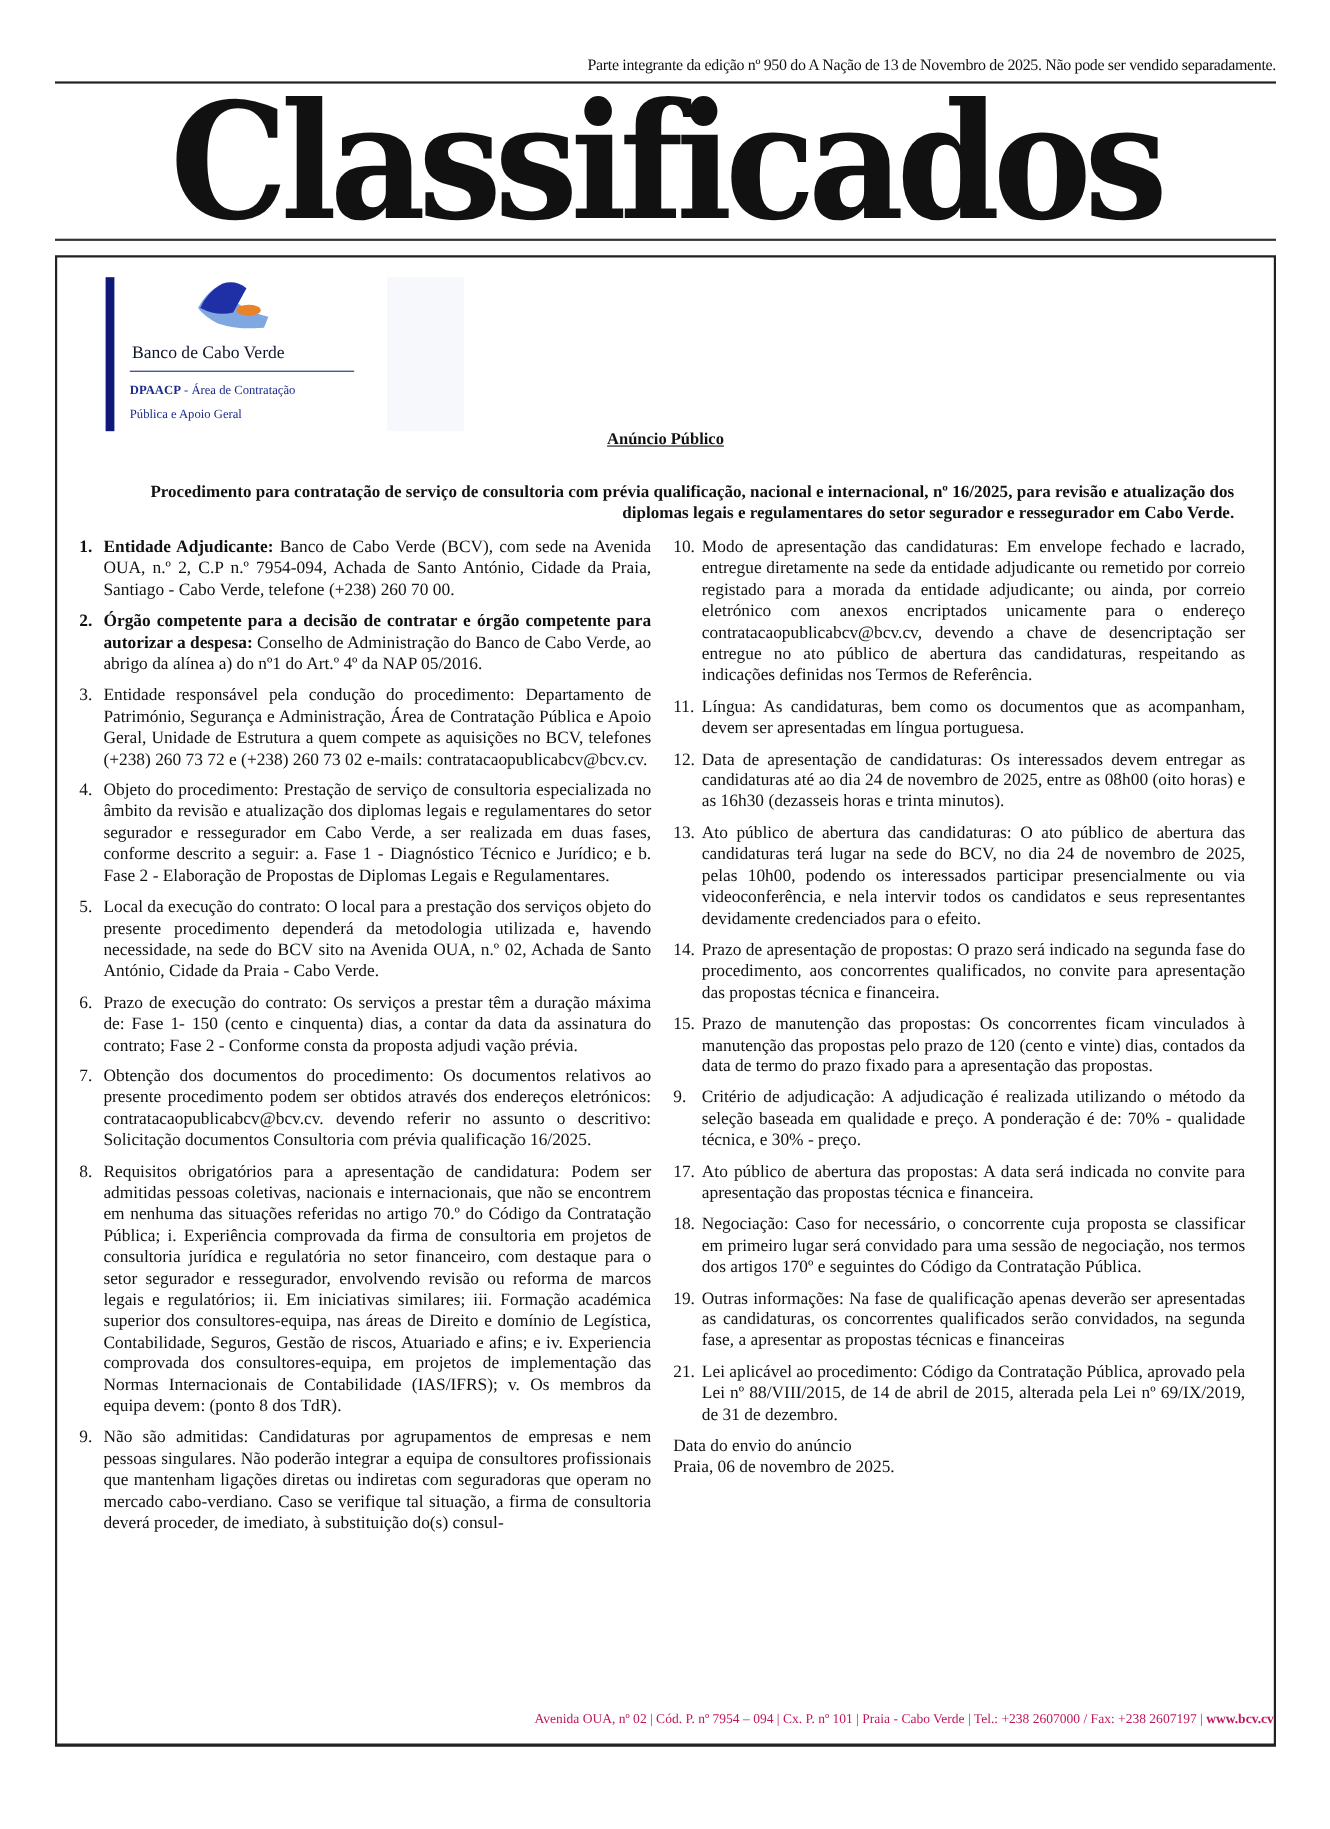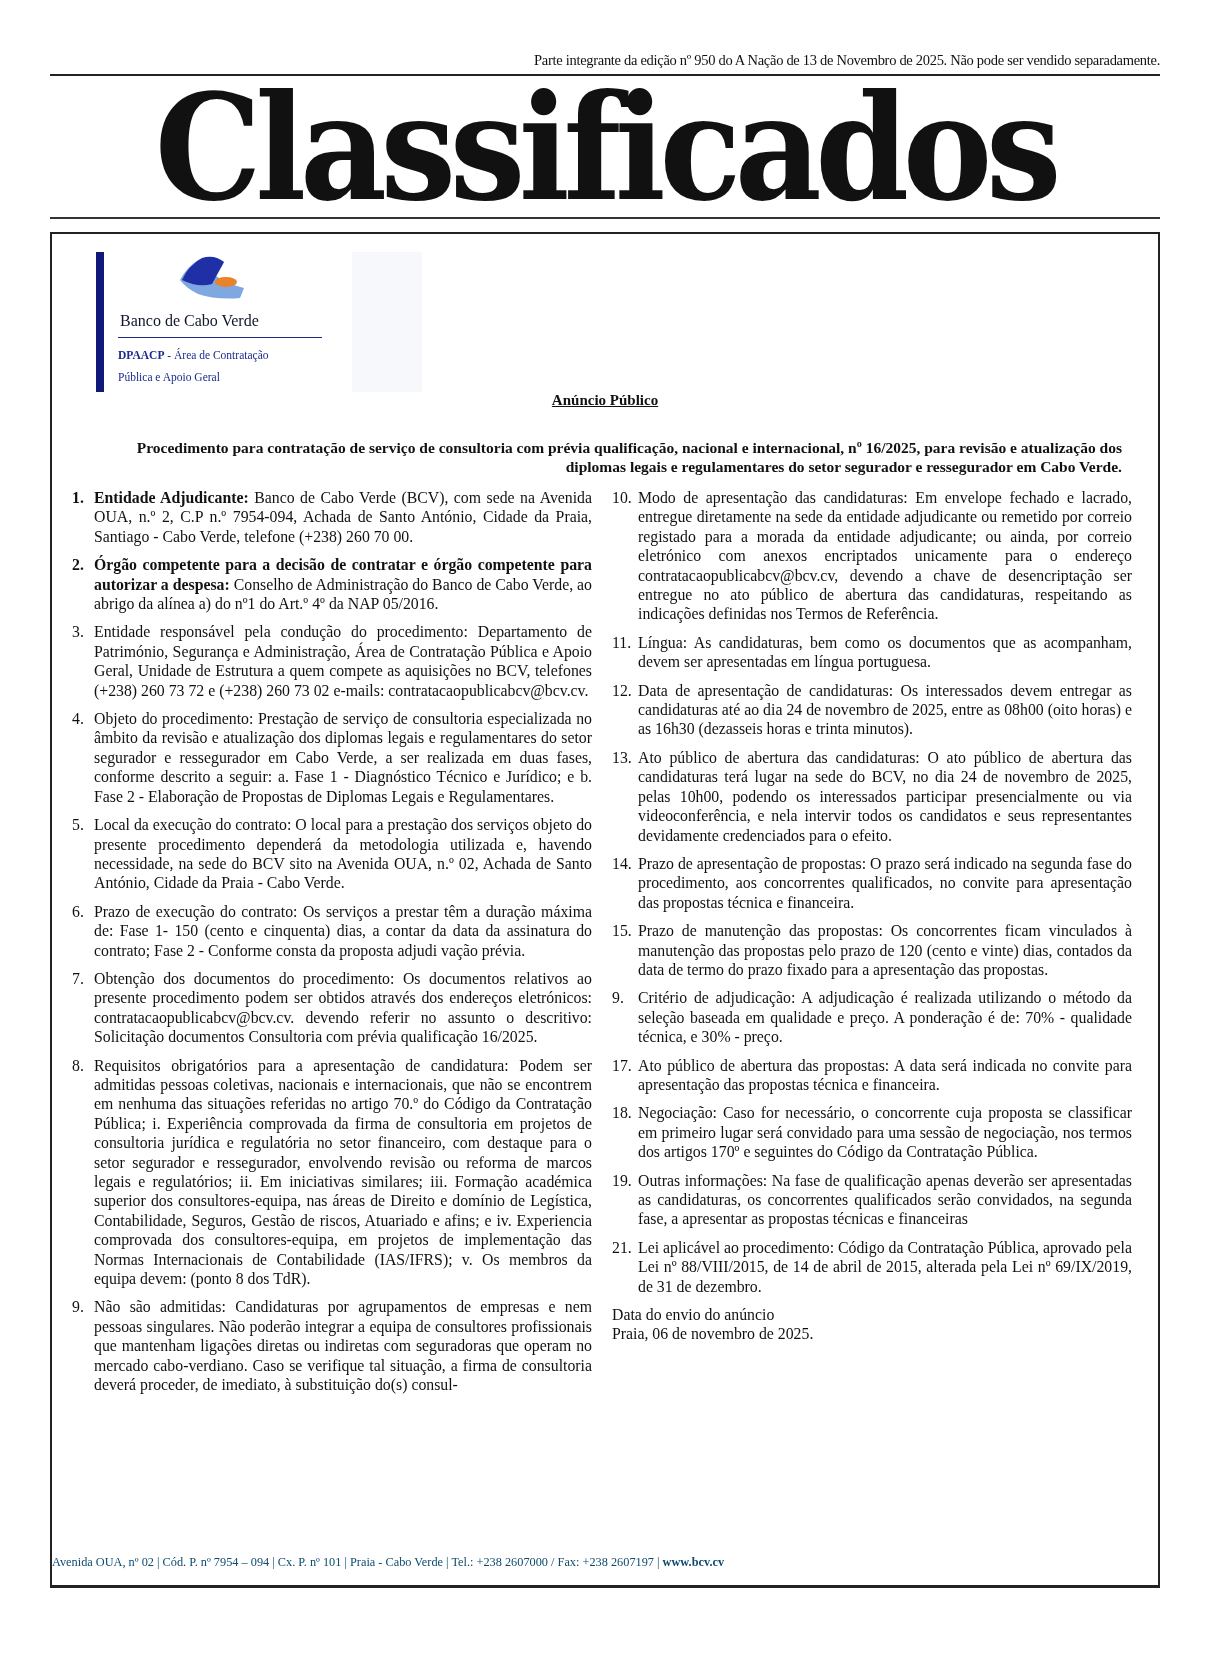--- a/index.html
+++ b/index.html
@@ -40,22 +40,22 @@
   .col { position: absolute; top: 254px; width: 520px; font-size: 15.8px; line-height: 19.4px; text-align: justify; }
   .col.left { left: 20px; }
   .col.right { left: 560px; }
   .item { position: relative; padding-left: 22px; margin-bottom: 9px; hyphens: auto; }
   .col.right .item { padding-left: 26px; }
   .item .num { position: absolute; left: 0; top: 0; }
   .item b { font-weight: bold; }
   .cont { margin-bottom: 9px; }
   .send-label { font-weight: normal; margin-top: 2px; }
   .footer {
-    position: absolute; left: 0; top: 1321px; width: 100%; text-align: left;
-    font-size: 12.3px; color: #0c4a6e;
+    position: absolute; left: 0; top: 1321px; width: 100%; text-align: right;
+    font-size: 12.3px; color: #be185d;
   }
   .footer b { font-weight: bold; }
 </style>
 </head>
 <body>
 
 <div class="topline">Parte integrante da edição nº 950 do A Nação de 13 de Novembro de 2025. Não pode ser vendido separadamente.</div>
 <div class="rule-top"></div>
 <div class="masthead">Classificados</div>
 <div class="rule-mid"></div>

